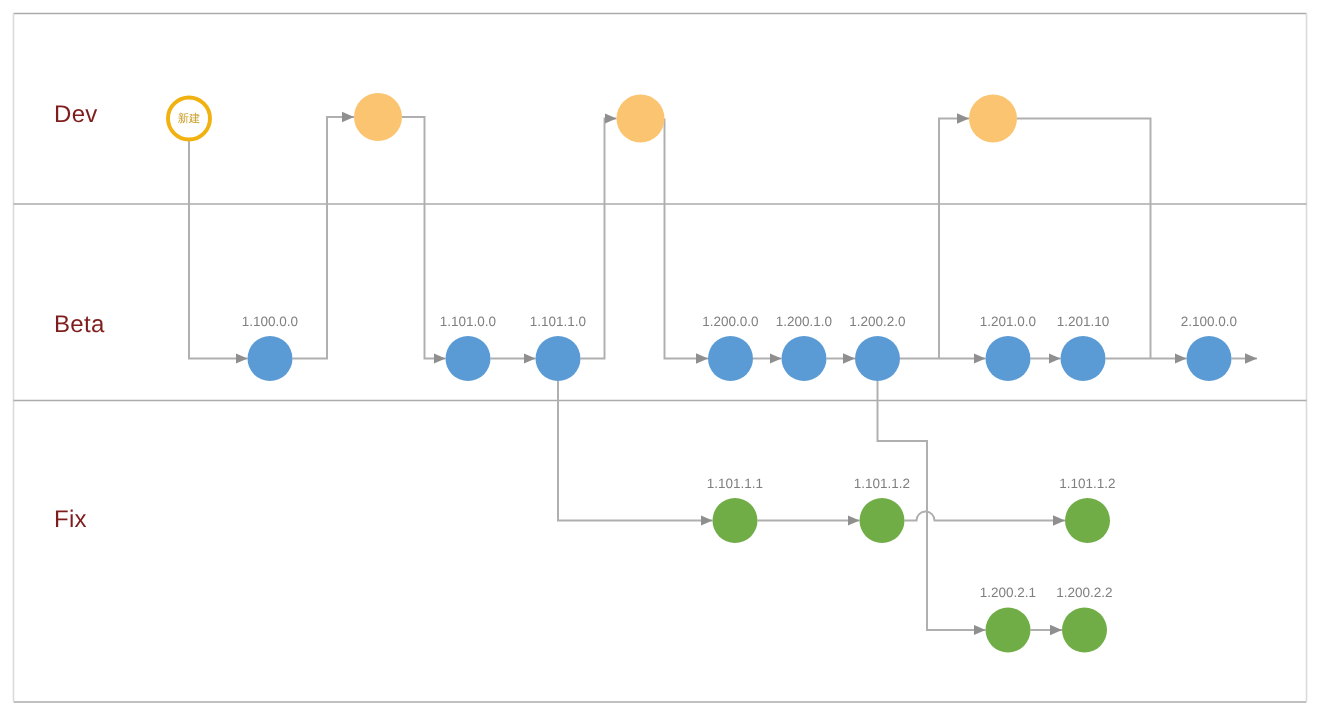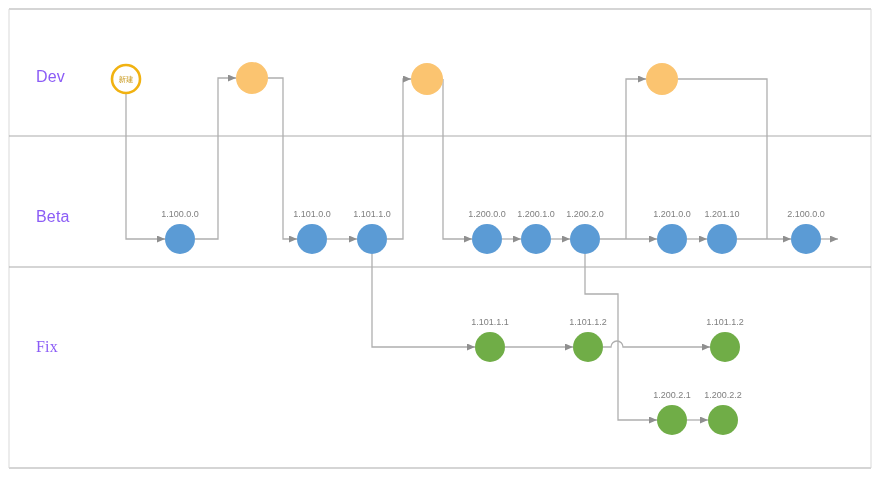--- a/index.html
+++ b/index.html
@@ -1,24 +1,24 @@
 <!DOCTYPE html>
 <html><head>
 <meta charset="utf-8">
 <style>
   html,body{margin:0;padding:0;background:#ffffff;}
   body{font-family:"Liberation Sans",sans-serif;}
   #stage{position:relative;width:883px;height:480px;background:#ffffff;overflow:hidden;}
   #diagram-svg{position:absolute;left:0;top:0;}
   #diagram-svg text{font-family:"Liberation Sans","DejaVu Sans",sans-serif;}
-  .lane-label{position:absolute;left:36px;color:#8b5cf6;font-size:16px;line-height:18px;
+  .lane-label{position:absolute;left:36px;color:#7f1d1d;font-size:16px;line-height:18px;
     letter-spacing:0.2px;user-select:none;}
   #lane-label-dev{top:68px;}
   #lane-label-beta{top:208px;}
-  #lane-label-fix{top:338px;font-family:Liberation Serif, serif;}
+  #lane-label-fix{top:338px;}
 </style>
 </head>
 <body>
 
 <div id="stage">
   <svg id="diagram-svg" width="883" height="480" viewBox="0 0 883 480">
       <defs>
         <marker id="arw" markerWidth="9" markerHeight="8" refX="8" refY="3.5" orient="auto" markerUnits="userSpaceOnUse">
           <path d="M0,0 L8,3.5 L0,7 Z" fill="#8F8F8F"></path>
         </marker>

